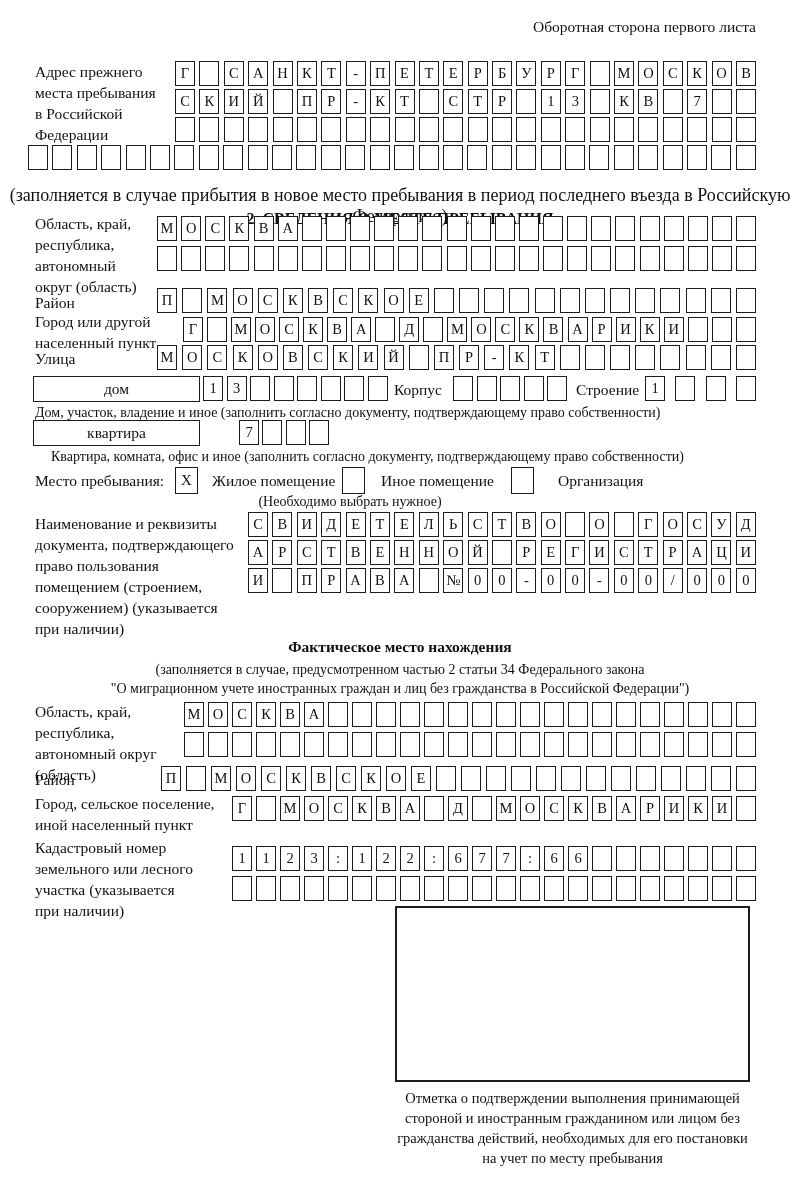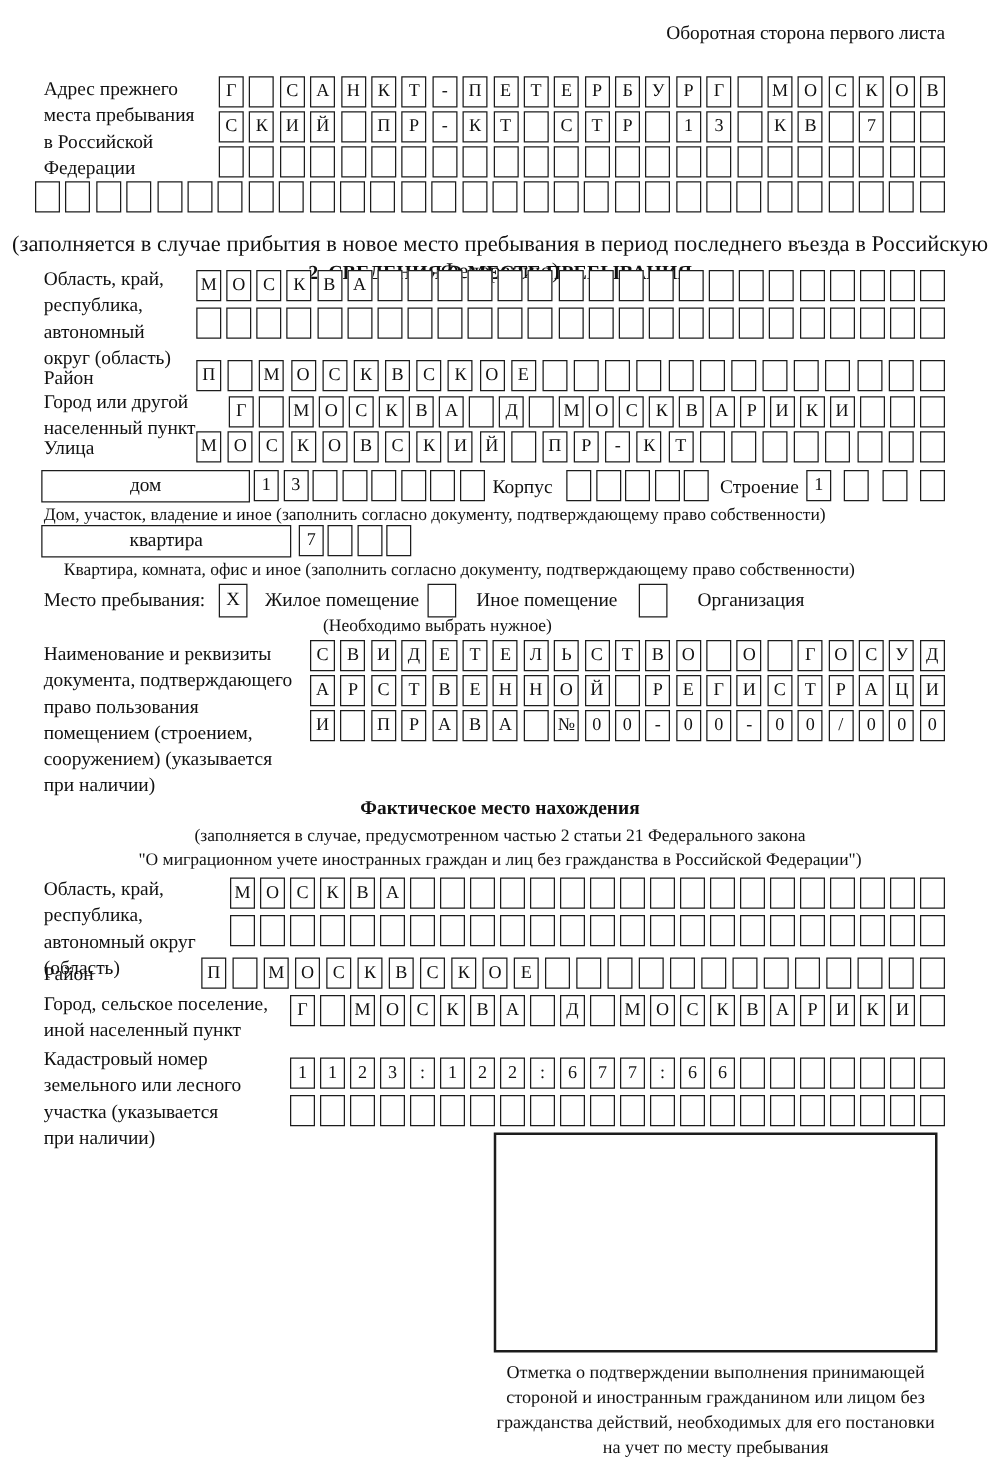--- a/index.html
+++ b/index.html
@@ -315,21 +315,21 @@
     </div>
   <div class="abs label" style="top:379px;left:576px;">Строение</div>
   <div class="row" style="top:376px;left:645px;width:111px;">
       <span class="cell">1</span>
       <span class="cell"></span>
       <span class="cell"></span>
       <span class="cell"></span>
     </div>
   <div class="abs caption" style="top:405px;left:35px;width:740px;">Дом, участок, владение и иное (заполнить согласно документу, подтверждающему право собственности)</div>
 
-  <div class="widebox" style="top:420px;left:33px;width:200px;">квартира</div>
+  <div class="widebox" style="top:420px;left:33px;width:167px;">квартира</div>
   <div class="row" style="top:420px;left:239px;width:90px;">
       <span class="cell">7</span>
       <span class="cell"></span>
       <span class="cell"></span>
       <span class="cell"></span>
     </div>
   <div class="abs caption" style="top:449px;left:35px;width:740px;margin-left:16px;">Квартира, комната, офис и иное (заполнить согласно документу, подтверждающему право собственности)</div>
 
   <div class="abs label" style="top:470px;left:35px;">Место пребывания:</div>
   <div class="chk" style="top:467px;left:175px;">X</div>
@@ -412,21 +412,21 @@
       <span class="cell">-</span>
       <span class="cell">0</span>
       <span class="cell">0</span>
       <span class="cell">/</span>
       <span class="cell">0</span>
       <span class="cell">0</span>
       <span class="cell">0</span>
     </div>
 
   <div class="abs center bold" style="top:638px;left:0;width:800px;font-size:15.5px;">Фактическое место нахождения</div>
-  <div class="abs caption center" style="top:662px;left:0;width:800px;">(заполняется в случае, предусмотренном частью 2 статьи 21 Федерального закона</div>
+  <div class="abs caption center" style="top:662px;left:0;width:800px;">(заполняется в случае, предусмотренном частью 2 статьи 34 Федерального закона</div>
   <div class="abs caption center" style="top:681px;left:0;width:800px;">"О миграционном учете иностранных граждан и лиц без гражданства в Российской Федерации")</div>
 
   <div class="abs label" style="top:701px;left:35px;width:145px;">
       <div>Область, край,</div>
       <div>республика,</div>
       <div>автономный округ</div>
       <div>(область)</div>
     </div>
   <div class="row" style="top:702px;left:184px;width:572px;">
       <span class="cell">М</span>

